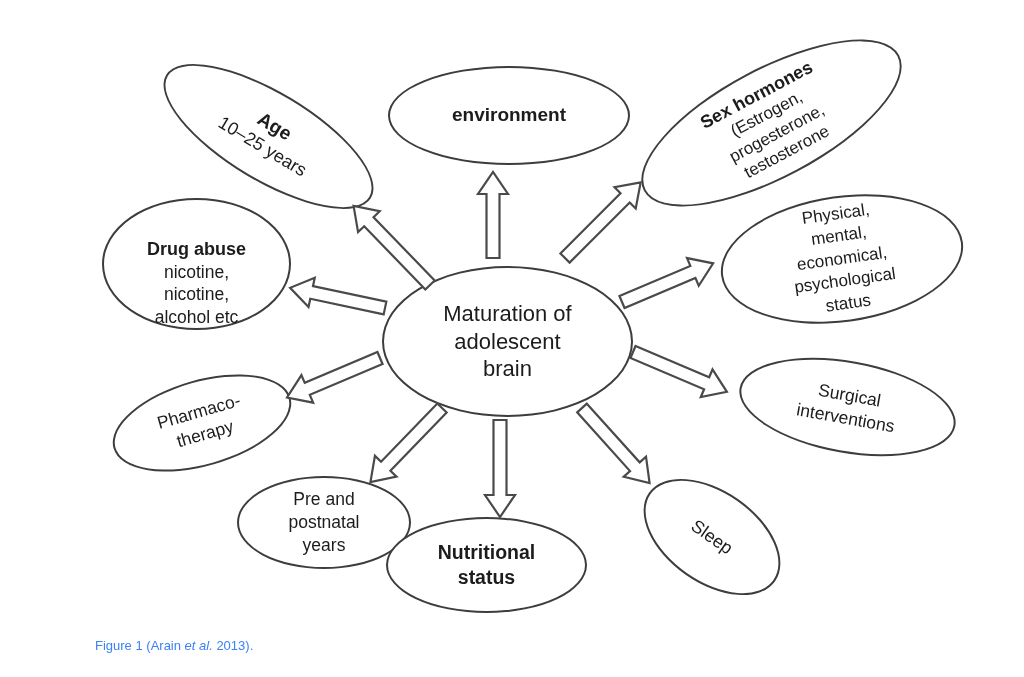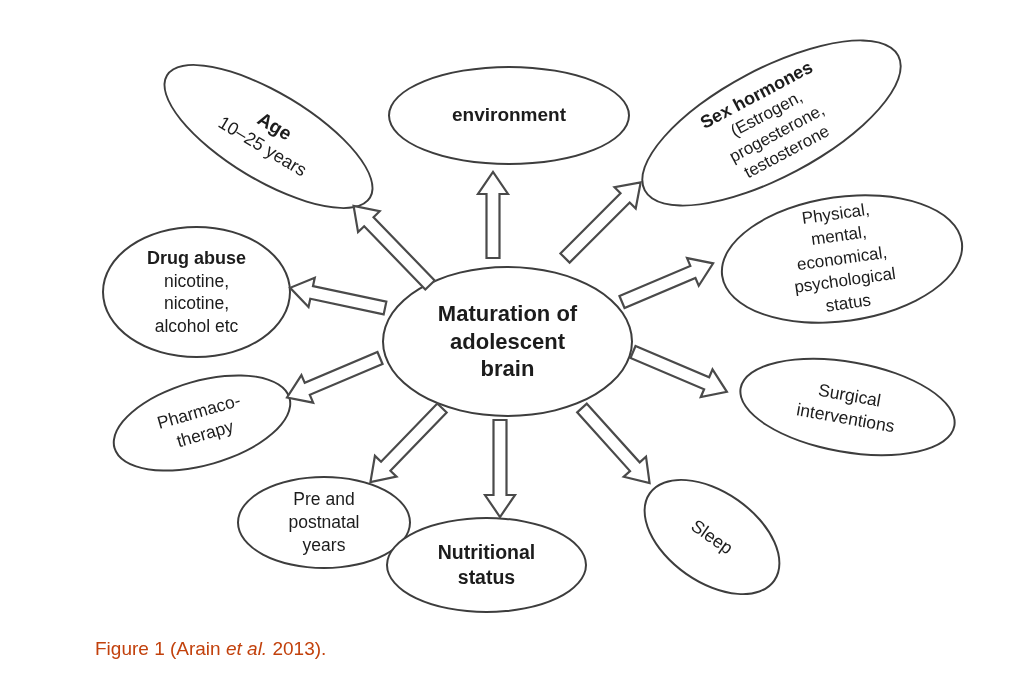--- a/index.html
+++ b/index.html
@@ -14,30 +14,30 @@
     text-align:center;background:#fff;border:2px solid #3d3d3d;border-radius:50%;
   }
   .line{display:block;}
   .b{font-weight:bold;}
   
   .n-age{left:149px;top:92px;width:235px;height:85px;transform:rotate(31deg);font-size:18px;line-height:1.25;}
   .n-age .t{font-size:19px;}
   .n-heredity{left:388px;top:66px;width:238px;height:95px;font-size:19px;line-height:1.3;font-weight:bold;}
   .n-sex{left:627px;top:68px;width:285px;height:106px;transform:rotate(-28deg);font-size:17px;line-height:1.25;}
   .n-sex .t{font-size:18px;}
-  .n-drug{left:102px;top:226px;width:185px;height:128px;font-size:17.5px;line-height:1.28;}
+  .n-drug{left:102px;top:198px;width:185px;height:128px;font-size:17.5px;line-height:1.28;justify-content:flex-end;}
   .n-drug .t{font-size:18px;}
   .n-physical{left:720px;top:196px;width:240px;height:122px;transform:rotate(-8deg);font-size:17px;line-height:1.32;}
   .n-pharmaco{left:110px;top:380px;width:180px;height:82px;transform:rotate(-16deg);font-size:17.5px;line-height:1.3;}
   .n-surgical{left:738px;top:361px;width:215px;height:88px;transform:rotate(10deg);font-size:17.5px;line-height:1.3;}
   .n-prepost{left:237px;top:476px;width:170px;height:89px;font-size:17.5px;line-height:1.3;}
   .n-nutritional{left:386px;top:517px;width:197px;height:92px;font-size:19.5px;line-height:1.3;font-weight:bold;}
   .n-sleep{left:635px;top:491px;width:150px;height:88px;transform:rotate(35deg);font-size:18px;}
-  .n-center{left:382px;top:266px;width:247px;height:147px;font-size:22px;line-height:1.25;font-weight:bold;}
-  .caption{position:absolute;left:95px;top:638px;font-size:19px;color:#c2410c;}
+  .n-center{left:382px;top:266px;width:247px;height:147px;font-size:22px;line-height:1.25;font-weight:normal;}
+  .caption{position:absolute;left:95px;top:638px;font-size:13px;color:#3b82f6;}
   .caption .it{font-style:italic;}
 </style>
 </head>
 <body>
 
 <div class="stage">
 
   <div class="ellipse n-age">
     <span class="line b t">Age</span>
     <span class="line">10–25 years</span>

